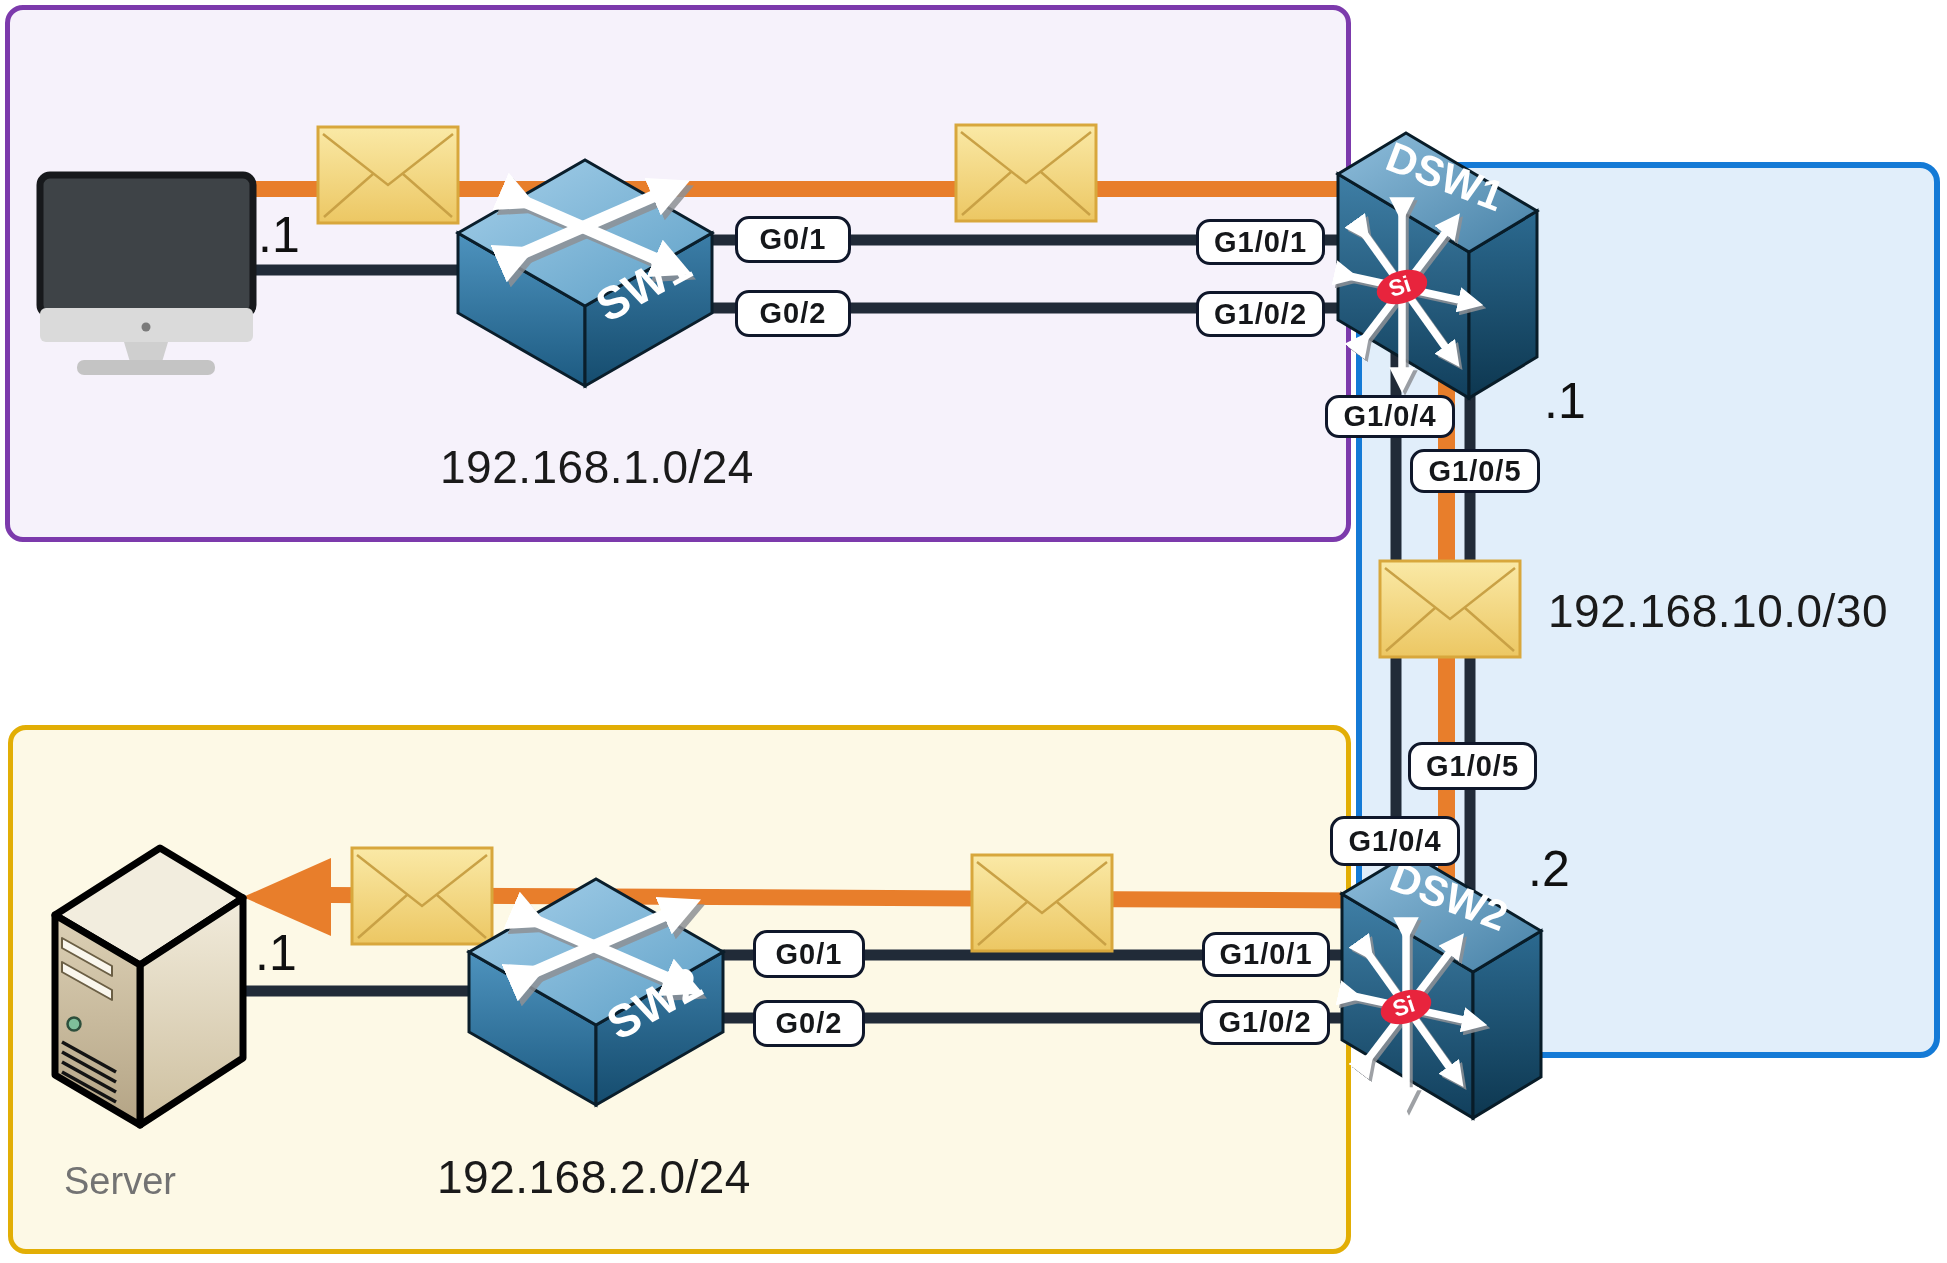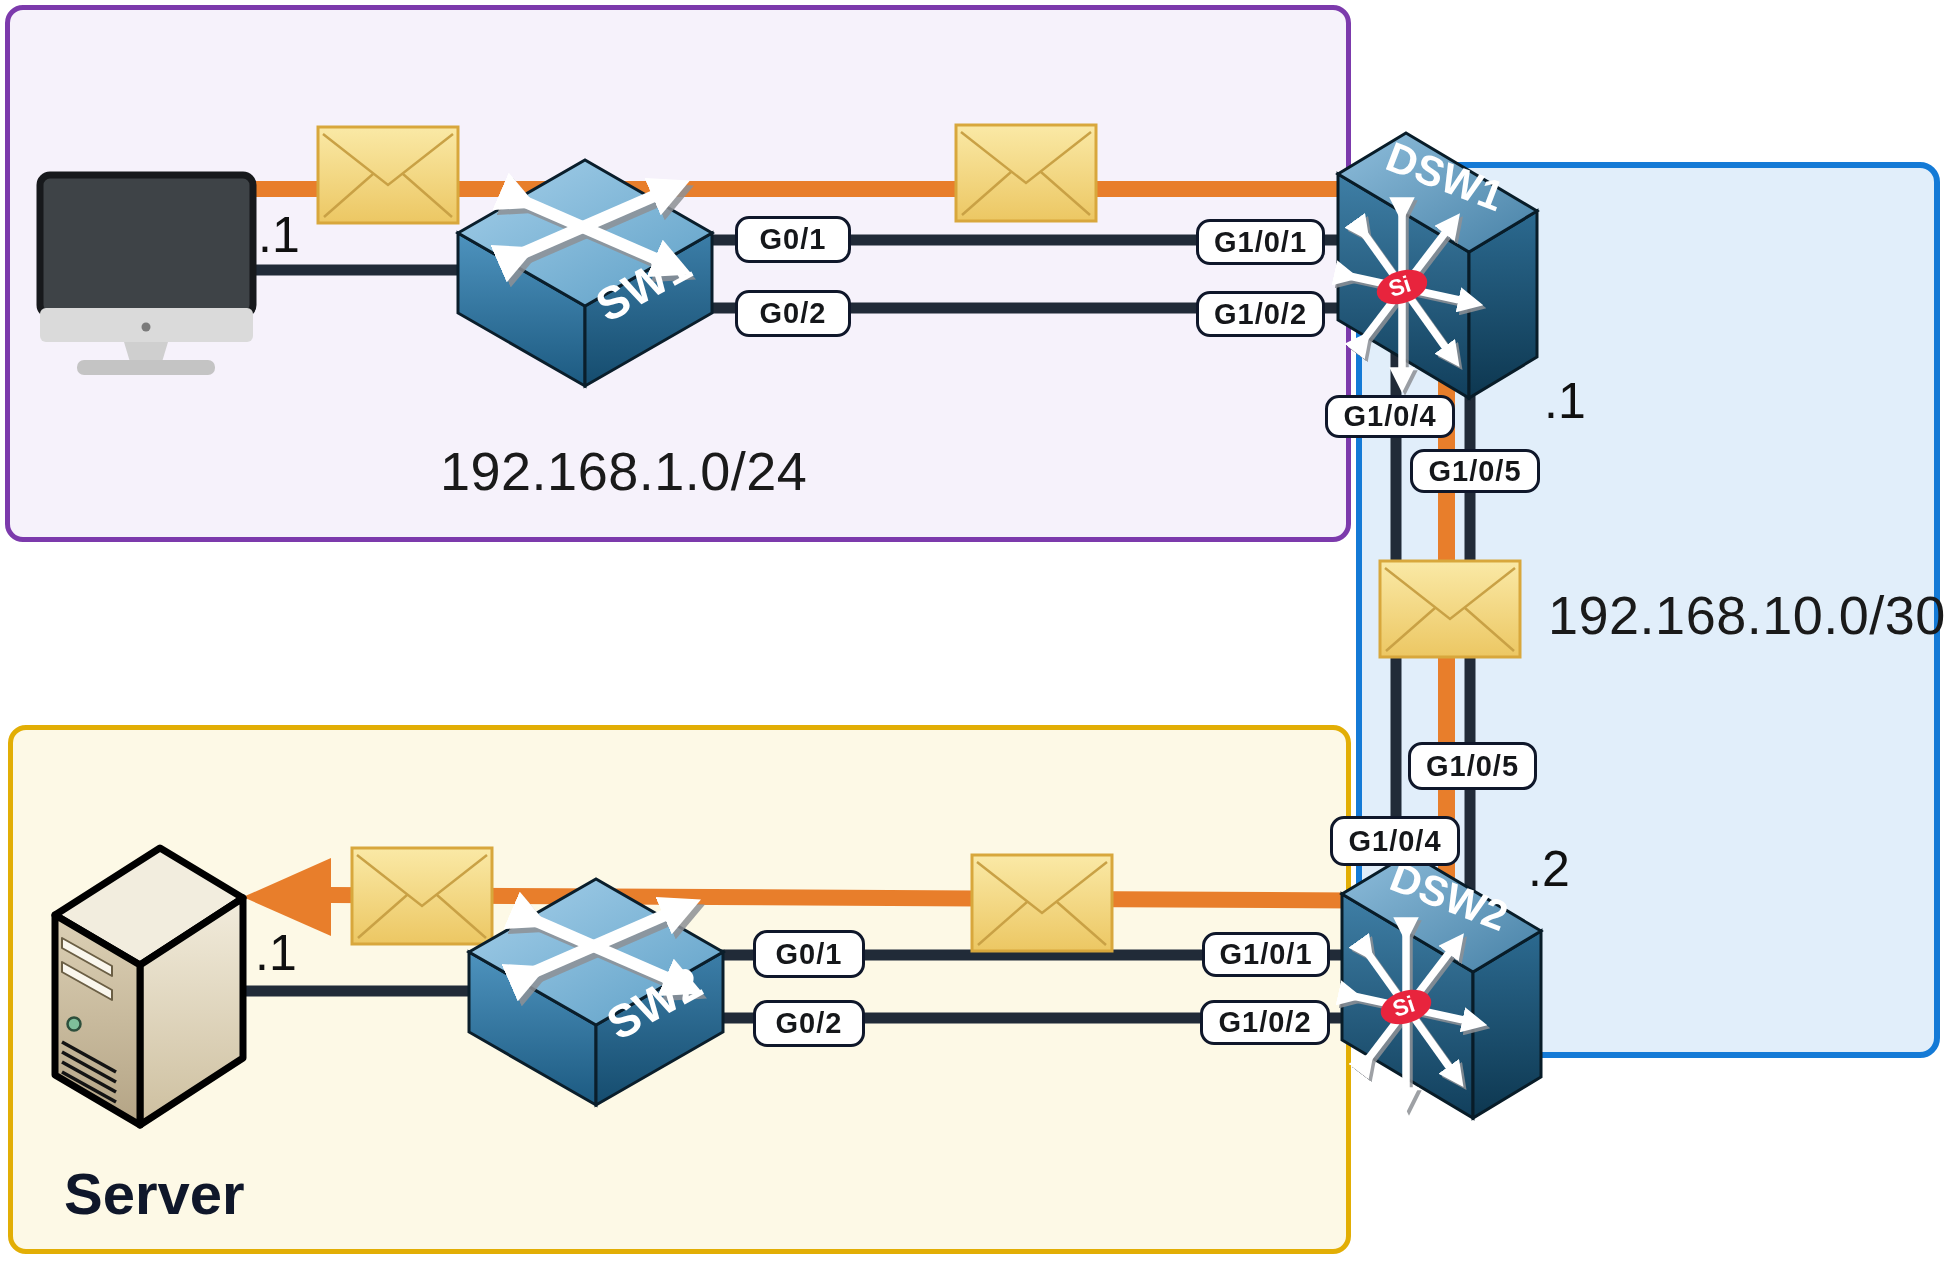--- a/index.html
+++ b/index.html
@@ -11,22 +11,22 @@
   #zone-vlan1{left:5px;top:5px;width:1346px;height:537px;background:#F6F2FB;border:5px solid #7C3AAC;border-radius:18px;}
   #zone-vlan2{left:8px;top:725px;width:1343px;height:529px;background:#FDF9E6;border:5px solid #E2AE05;border-radius:18px;}
   #zone-p2p{left:1356px;top:162px;width:584px;height:896px;background:#E1EEFA;border:6px solid #147AD6;border-radius:20px;}
   #scene{position:absolute;left:0;top:0;width:1947px;height:1263px;}
   .port{
     position:absolute;box-sizing:border-box;background:#ffffff;border:3px solid #0f172a;
     border-radius:14px;display:flex;align-items:center;justify-content:center;
     font-size:29px;font-weight:600;color:#15171A;letter-spacing:1px;
   }
   .addr{position:absolute;font-size:50px;font-weight:500;color:#101010;}
-  .subnet{position:absolute;font-size:54px;font-weight:500;color:#1A1A1A;letter-spacing:0.5px;white-space:nowrap;}
-  .hostlabel{position:absolute;font-size:58px;font-weight:700;color:#0f172a;}
+  .subnet{position:absolute;font-size:46px;font-weight:500;color:#1A1A1A;letter-spacing:0.5px;white-space:nowrap;}
+  .hostlabel{position:absolute;font-size:38px;font-weight:400;color:#737373;}
   #pc-text{
     position:absolute;left:40px;top:175px;width:213px;height:140px;
     display:flex;align-items:center;justify-content:center;
     color:#ffffff;font-size:50px;font-weight:700;letter-spacing:1px;
   }
   svg text{font-family:"Liberation Sans",sans-serif;}
 </style>
 </head>
 <body>
 
@@ -238,17 +238,18 @@
   <div class="port" style="left:1202px;top:932px;width:128px;height:45px;">G1/0/1</div>
   <div class="port" style="left:1200px;top:1000px;width:130px;height:45px;">G1/0/2</div>
 
 
   <div class="addr" style="left:258px;top:206px;">.1</div>
   <div class="addr" style="left:255px;top:924px;">.1</div>
   <div class="addr" style="left:1544px;top:372px;">.1</div>
   <div class="addr" style="left:1528px;top:840px;">.2</div>
 
   <div class="subnet" style="left:440px;top:440px;">192.168.1.0/24</div>
+  <div class="subnet" style="left:437px;top:1150px;">192.168.2.0/24</div>
   <div class="subnet" style="left:1548px;top:584px;">192.168.10.0/30</div>
 
   <div class="hostlabel" style="left:64px;top:1160px;">Server</div>
 
 </div>
 
 </body></html>

